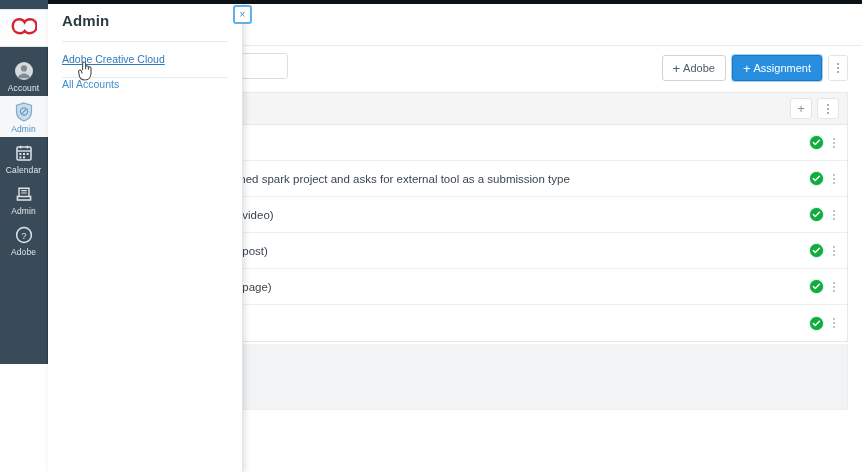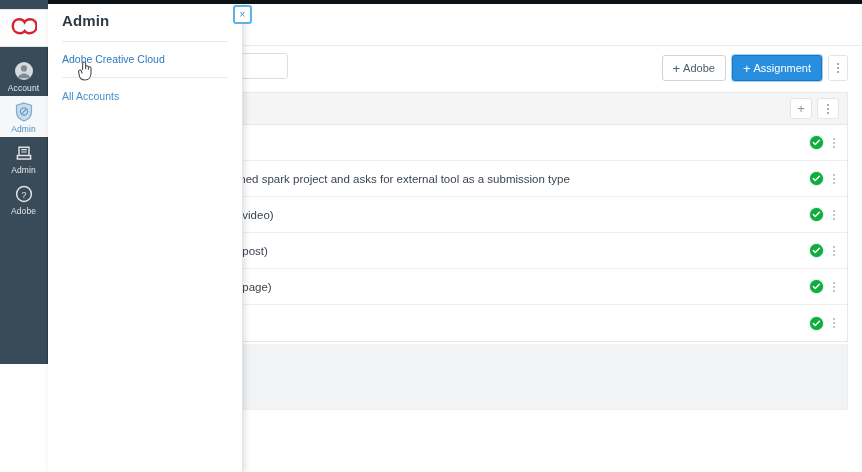--- a/index.html
+++ b/index.html
@@ -217,30 +217,30 @@
     margin: 12px 0 0 0;
     letter-spacing: 0.1px;
   }
   .tray-rule {
     height: 1px; background: #e8eaec; margin: 12px 0 0 0;
   }
   .tray-link {
     display: block;
     font-size: 10.5px;
     color: #2b7abc;
+    text-decoration: underline;
     margin-top: 11px;
     cursor: pointer;
   }
   .tray-rule2 { height: 1px; background: #e8eaec; margin-top: 12px; }
   .tray-link2 {
     display: block;
     font-size: 10.5px;
     color: #3f8fd0;
     text-decoration: none;
-    margin-top: 12px;
     cursor: pointer;
   }
   .tray-close {
     position: absolute;
     top: 5px; right: -10px;
     width: 19px; height: 19px;
     border: 2px solid #5cb3e8;
     border-radius: 3px;
     background: #ffffff;
     color: #4a90c4;
@@ -429,20 +429,35 @@
           <path d="M9 1 L16.5 3.4 V9.6 C16.5 14.3 13.3 17.6 9 19 C4.7 17.6 1.5 14.3 1.5 9.6 V3.4 Z" fill="#c9dded" stroke="#7ba9cf" stroke-width="1.2"></path>
           <circle cx="9" cy="9.4" r="3.6" fill="none" stroke="#6f9ec4" stroke-width="1.3"></circle>
           <line x1="6.3" x2="11.7" y1="12.1" y2="6.7" stroke="#6f9ec4" stroke-width="1.3"></line>
         </svg>
       </span>
       <span class="nav-label">Admin</span>
     </a>
 
 
 
+    <a class="nav-item">
+      <span class="nav-ico">
+        <svg class="ico" width="18" height="18" viewBox="0 0 18 18">
+          <rect x="2" y="3" width="14" height="13" rx="1.2" fill="none" stroke="#dfe4e8" stroke-width="1.5"></rect>
+          <path d="M2 7h14" stroke="#dfe4e8" stroke-width="1.4"></path>
+          <path d="M5.6 1.8v2.6M12.4 1.8v2.6" stroke="#dfe4e8" stroke-width="1.4"></path>
+          <rect x="4.4" y="9" width="2" height="2" fill="#dfe4e8"></rect>
+          <rect x="8" y="9" width="2" height="2" fill="#dfe4e8"></rect>
+          <rect x="11.6" y="9" width="2" height="2" fill="#dfe4e8"></rect>
+          <rect x="4.4" y="12.4" width="2" height="2" fill="#dfe4e8"></rect>
+          <rect x="8" y="12.4" width="2" height="2" fill="#dfe4e8"></rect>
+        </svg>
+      </span>
+      <span class="nav-label">Calendar</span>
+    </a>
 
     <a class="nav-item">
       <span class="nav-ico">
         <svg class="ico" width="18" height="18" viewBox="0 0 18 18">
           <path d="M2.4 11.4h13.2v3.6H2.4z" fill="none" stroke="#dfe4e8" stroke-width="1.5"></path>
           <path d="M4 11.4V3.2h10v8.2" fill="none" stroke="#dfe4e8" stroke-width="1.4"></path>
           <path d="M6.2 5.6h5.6M6.2 8h5.6" stroke="#dfe4e8" stroke-width="1.2"></path>
         </svg>
       </span>
       <span class="nav-label">Admin</span>

